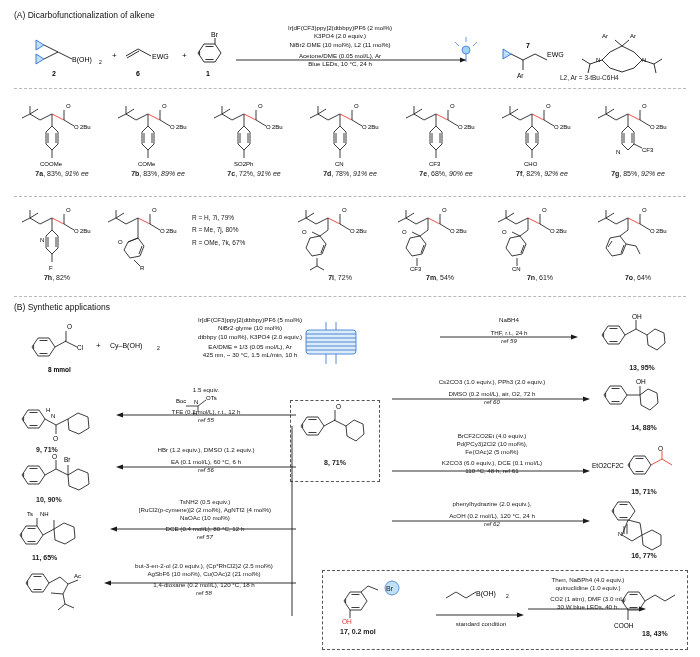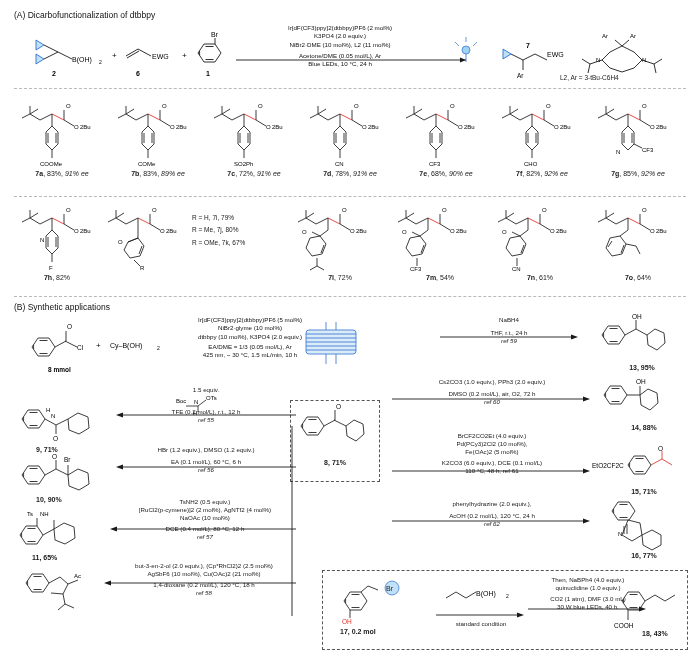--- a/index.html
+++ b/index.html
@@ -15,21 +15,21 @@
   .cell{position:relative;}
   svg{display:block;}
   .ref{font-style:italic;font-size:6.2px;color:#222;}
   .boxdash{border:1px dashed #555;}
   .arrowtxt{font-size:6.2px;line-height:1.3;text-align:center;}
 </style>
 </head>
 <body>
 
 <div class="panel" style="left:14px;top:10px;width:672px;">
-  <div class="sec-title">(A) Dicarbofunctionalization of dtbbpy</div>
+  <div class="sec-title">(A) Dicarbofunctionalization of alkene</div>
 </div>
 
 <div class="panel" style="left:14px;top:26px;width:672px;height:58px;">
   <svg width="672" height="58" viewBox="0 0 672 58">
 
     <g stroke="#1a1a1a" stroke-width="0.9" fill="none">
       <path d="M44 26 L58 33"></path>
       <path d="M30 19 L44 26"></path>
       <path d="M30 33 L44 26"></path>
     </g>

